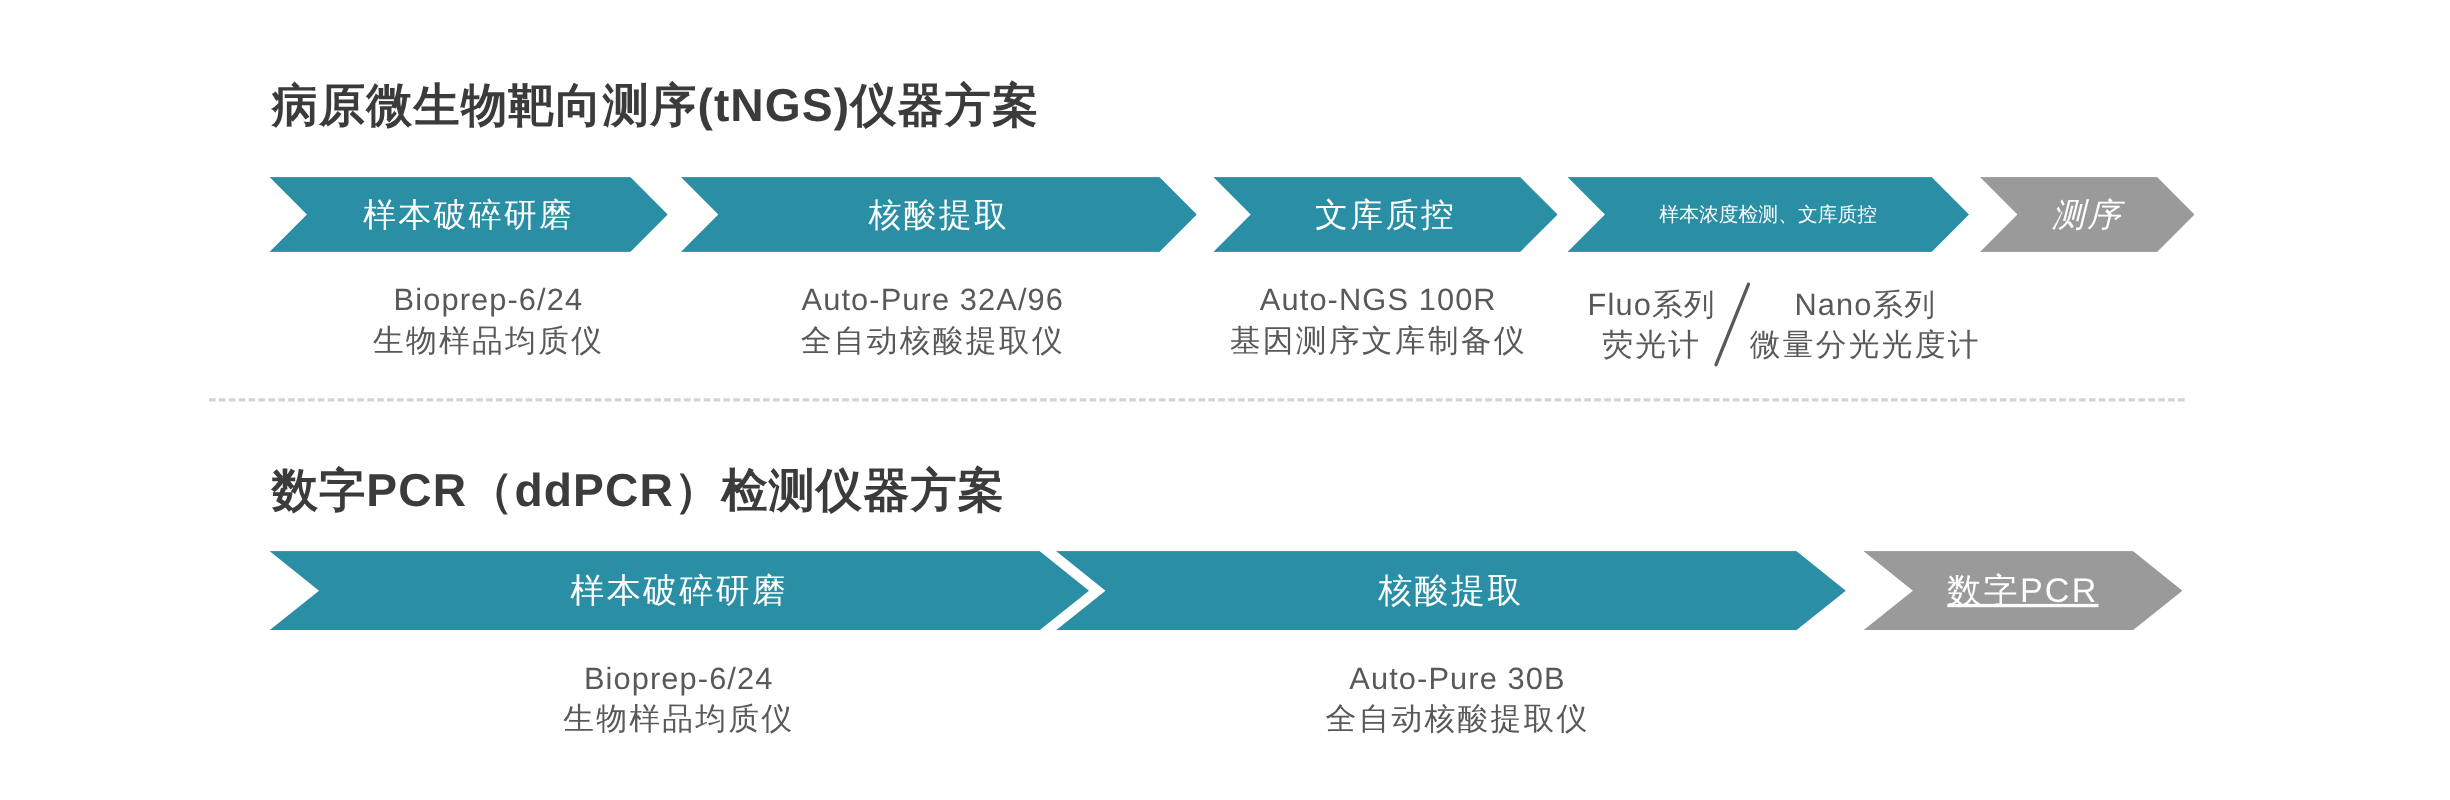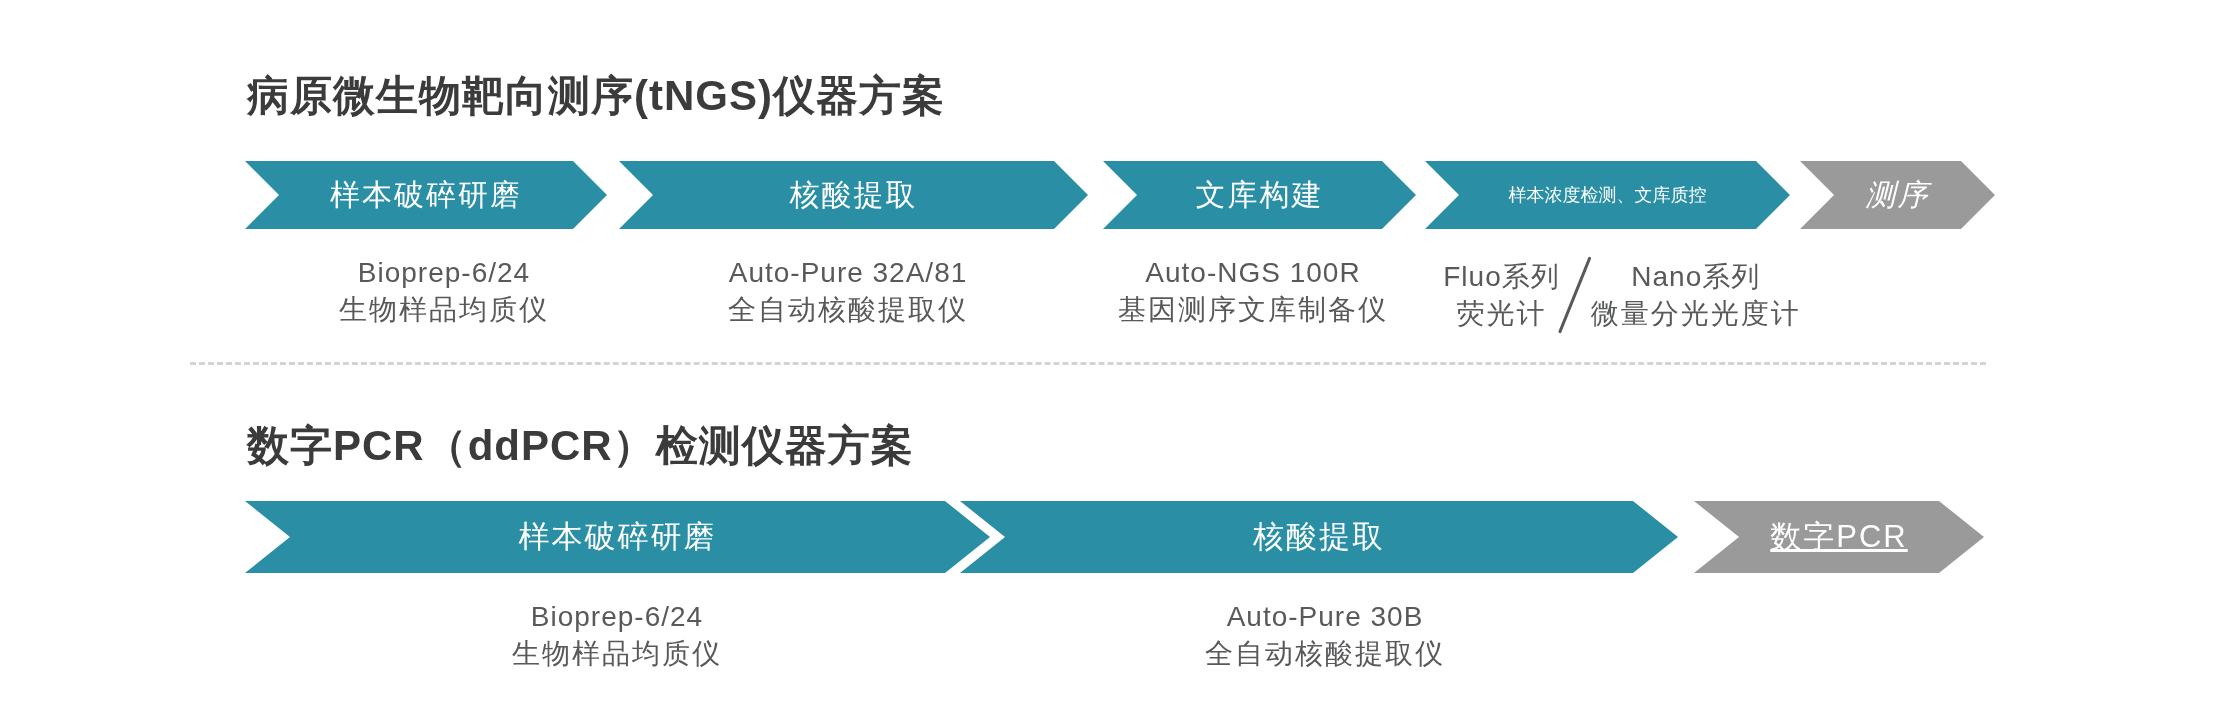--- a/index.html
+++ b/index.html
@@ -84,30 +84,30 @@
 </head>
 <body>
 
 <div class="page">
 
   <h1 class="section-title" id="title-1">病原微生物靶向测序(tNGS)仪器方案</h1>
 
   <div class="band row1">
     <div class="arrow" id="s1-step-0">样本破碎研磨</div>
     <div class="arrow" id="s1-step-1">核酸提取</div>
-    <div class="arrow" id="s1-step-2">文库构建</div>
+    <div class="arrow" id="s1-step-2">文库质控</div>
     <div class="arrow" id="s1-step-3">样本浓度检测、文库质控</div>
     <div class="arrow gray" id="s1-step-4">测序</div>
 
     <div class="instrument" id="s1-inst-0">
       <div class="model">Bioprep-6/24</div>
       <div class="name">生物样品均质仪</div>
     </div>
     <div class="instrument" id="s1-inst-1">
-      <div class="model">Auto-Pure 32A/81</div>
+      <div class="model">Auto-Pure 32A/96</div>
       <div class="name">全自动核酸提取仪</div>
     </div>
     <div class="instrument" id="s1-inst-2">
       <div class="model">Auto-NGS 100R</div>
       <div class="name">基因测序文库制备仪</div>
     </div>
     <div class="instrument" id="s1-inst-3">
       <div class="pair">
         <div class="col">
           <div class="model">Fluo系列</div>

